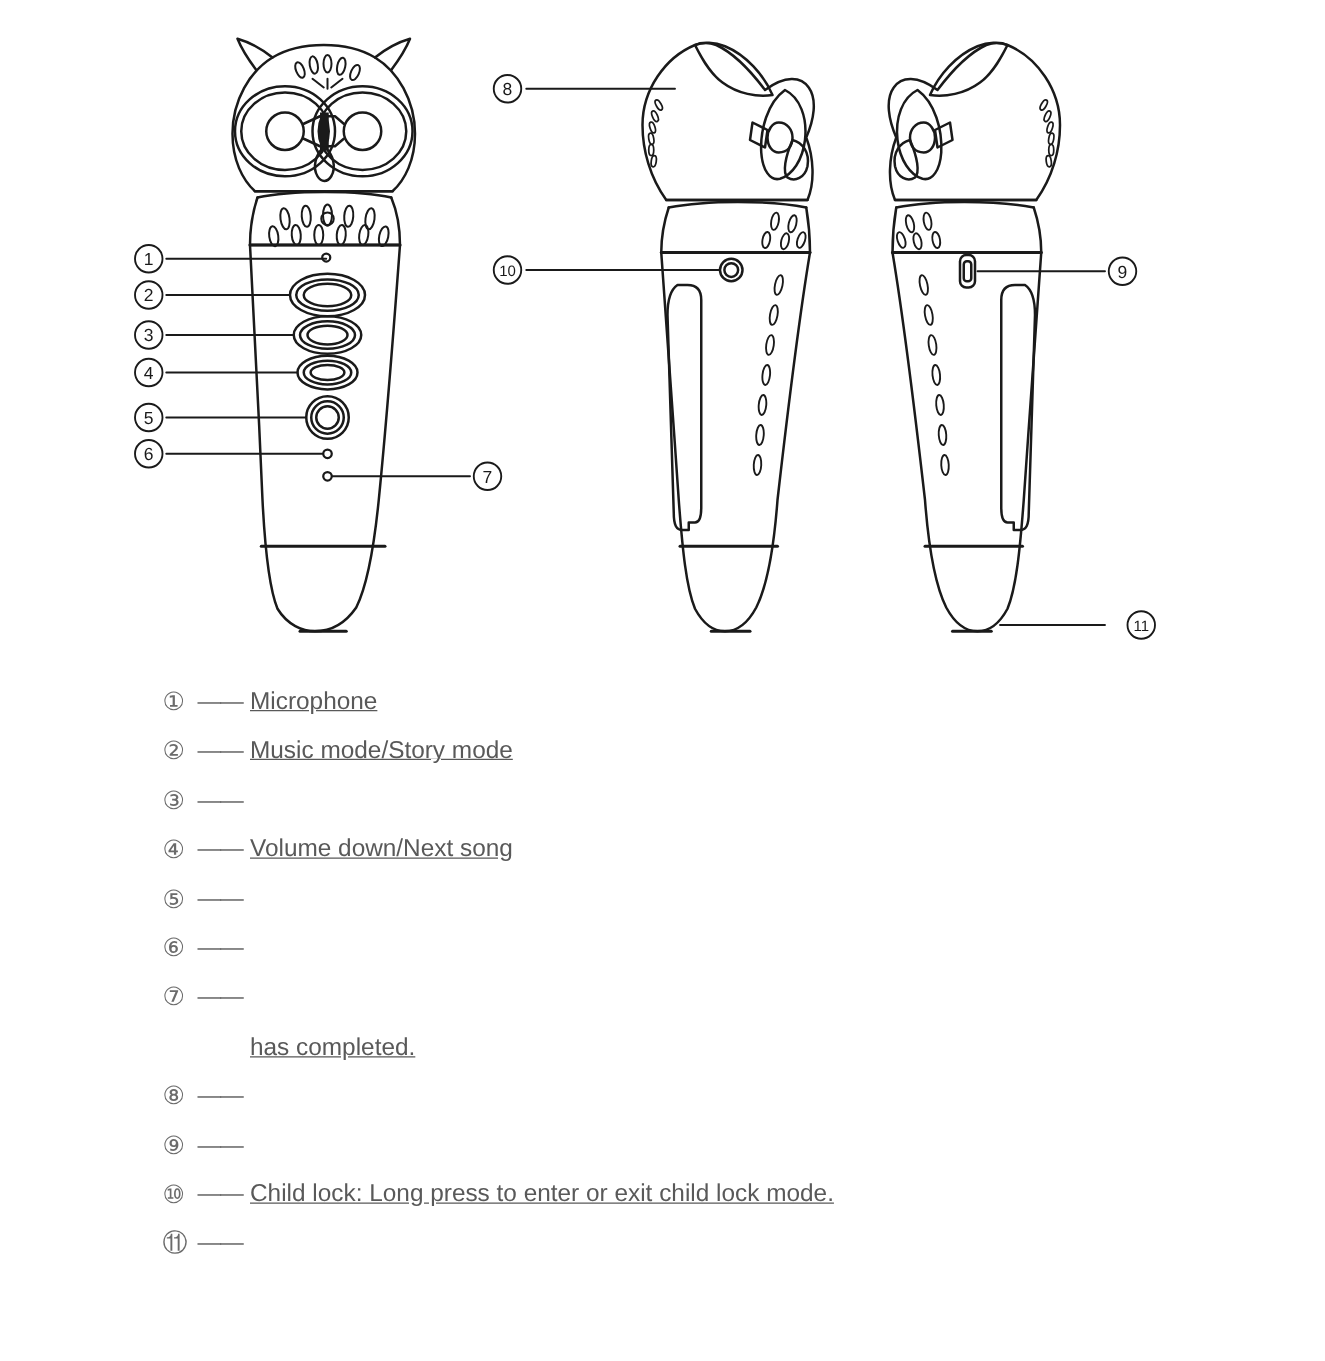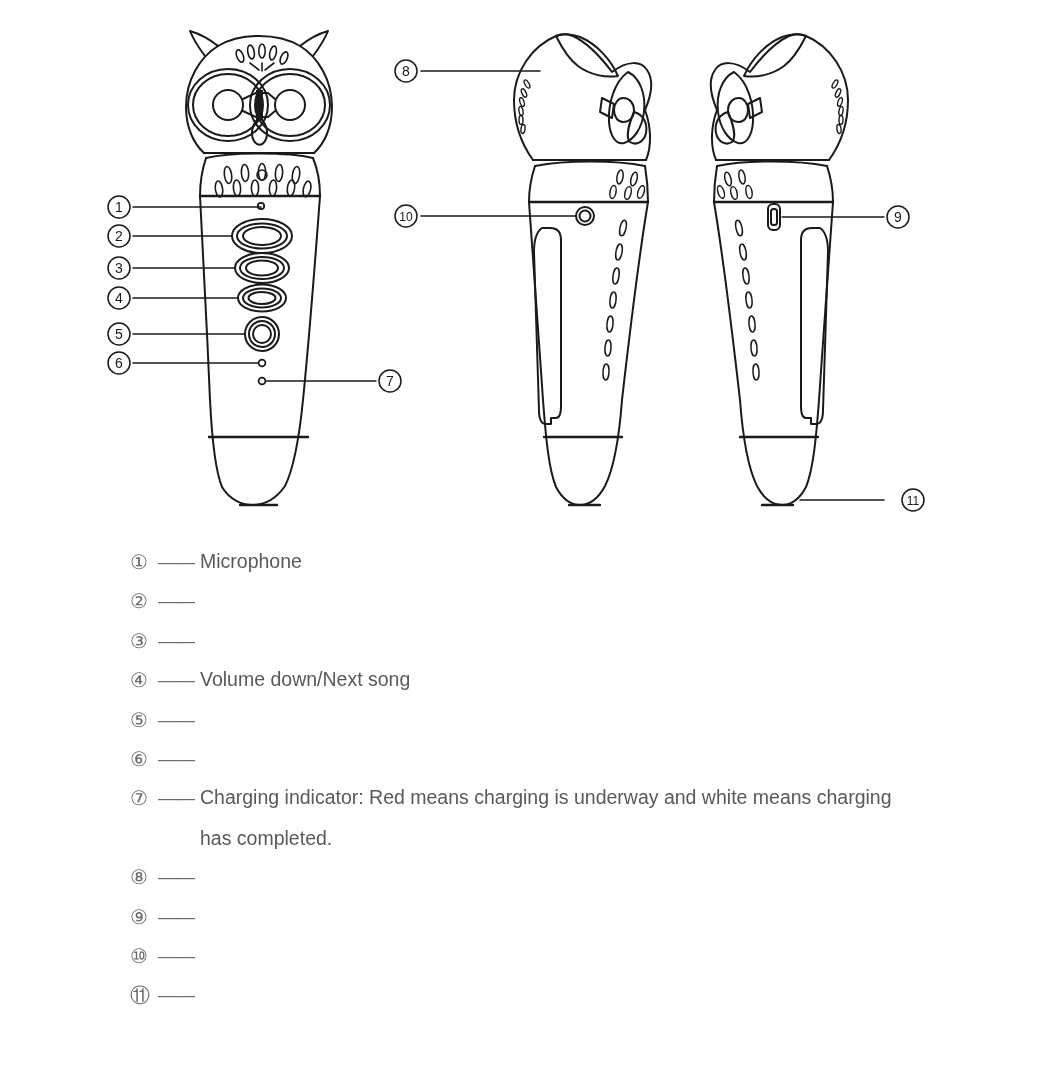--- a/index.html
+++ b/index.html
@@ -52,20 +52,21 @@
     font-size: 19px;
     line-height: 26px;
     letter-spacing: -1px;
   }
   .legend-text {
     flex: 1 1 auto;
     color: #595959;
     font-size: 19.5px;
     line-height: 26px;
     white-space: nowrap;
+    text-decoration: underline;
   }
   .legend-cont {
     display: flex;
     height: 39.4px;
   }
   .legend-cont .legend-spacer {
     flex: 0 0 auto;
     width: 70px;
   }
   .legend-cont .legend-text {
@@ -363,20 +364,21 @@
 
   <div class="legend-row">
     <span class="legend-marker">①</span>
     <span class="legend-dash">——</span>
     <span class="legend-text">Microphone</span>
   </div>
 
   <div class="legend-row">
     <span class="legend-marker">②</span>
     <span class="legend-dash">——</span>
+    <span class="legend-text">Music mode/Story mode</span>
   </div>
 
   <div class="legend-row">
     <span class="legend-marker">③</span>
     <span class="legend-dash">——</span>
   </div>
 
   <div class="legend-row">
     <span class="legend-marker">④</span>
     <span class="legend-dash">——</span>
@@ -389,40 +391,40 @@
   </div>
 
   <div class="legend-row">
     <span class="legend-marker">⑥</span>
     <span class="legend-dash">——</span>
   </div>
 
   <div class="legend-row">
     <span class="legend-marker">⑦</span>
     <span class="legend-dash">——</span>
-    <span class="legend-text">Charging indicator: Red means charging is underway and white means charging</span>
   </div>
   <div class="legend-cont">
     <span class="legend-spacer"></span>
     <span class="legend-text">has completed.</span>
   </div>
 
   <div class="legend-row">
     <span class="legend-marker">⑧</span>
     <span class="legend-dash">——</span>
   </div>
 
   <div class="legend-row">
     <span class="legend-marker">⑨</span>
     <span class="legend-dash">——</span>
   </div>
 
   <div class="legend-row">
     <span class="legend-marker">⑩</span>
     <span class="legend-dash">——</span>
+    <span class="legend-text">Child lock: Long press to enter or exit child lock mode.</span>
   </div>
 
   <div class="legend-row">
     <span class="legend-marker">⑪</span>
     <span class="legend-dash">——</span>
   </div>
 
 </div>
 
 </body></html>

